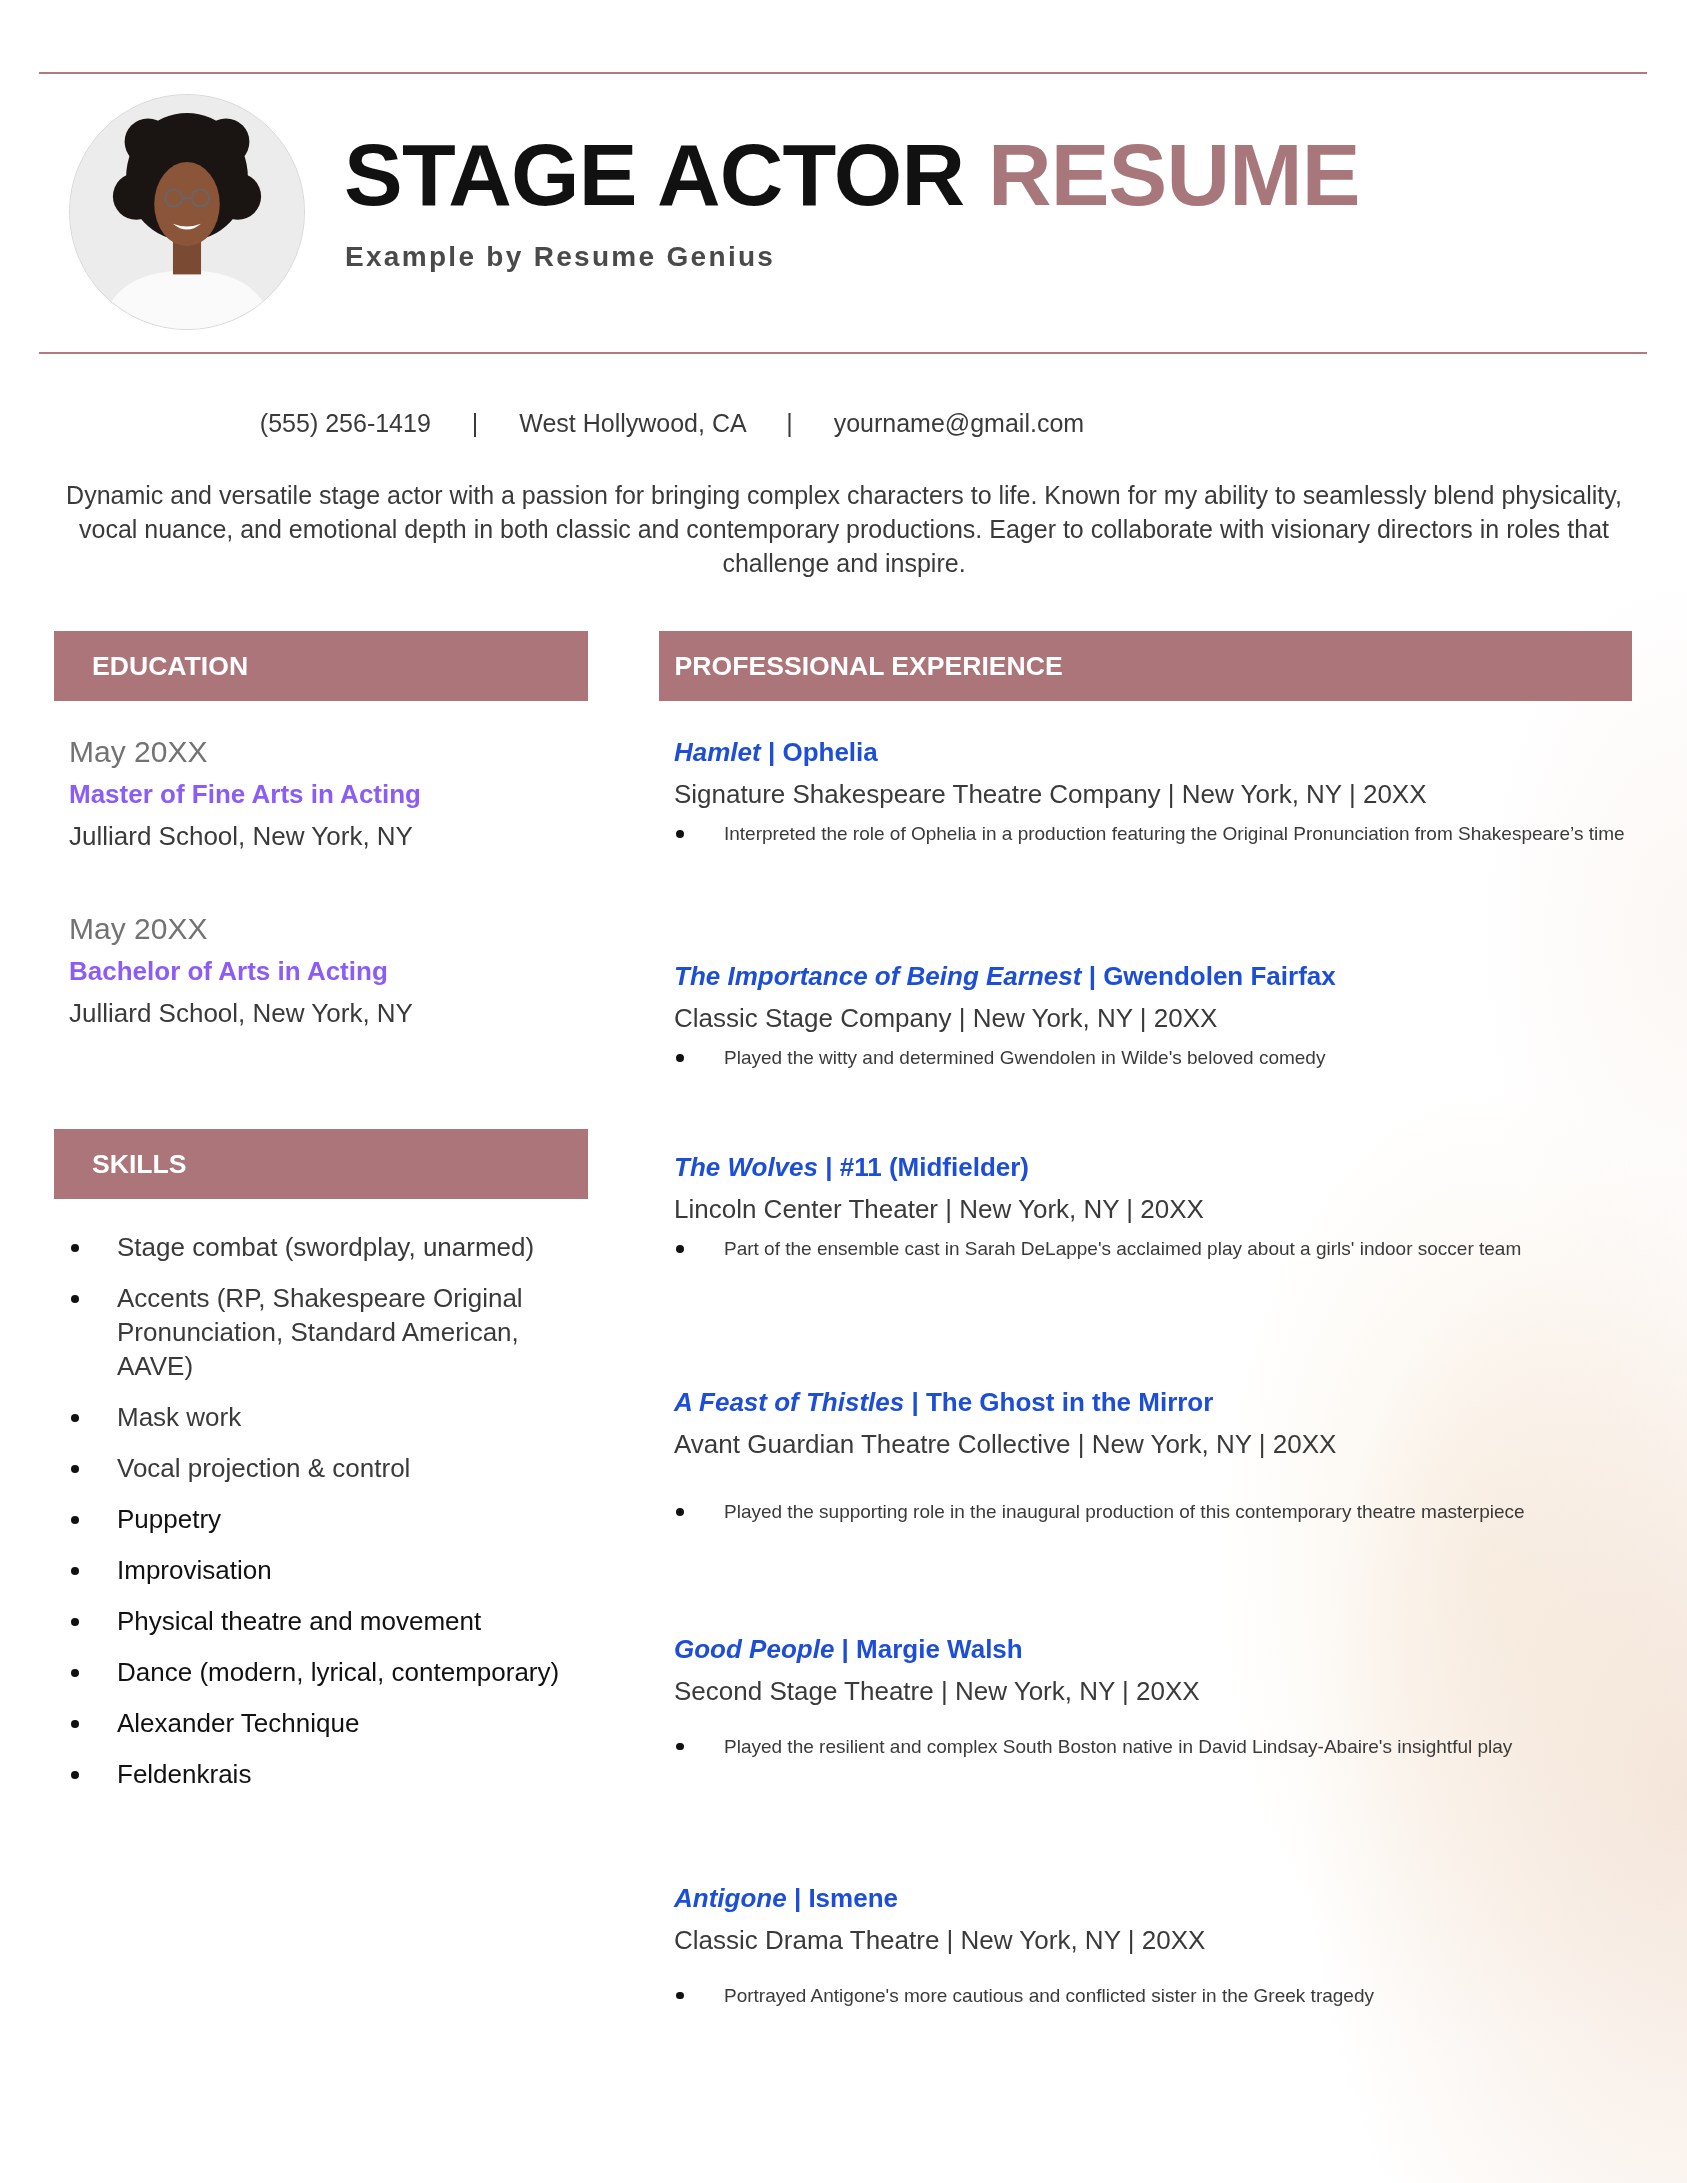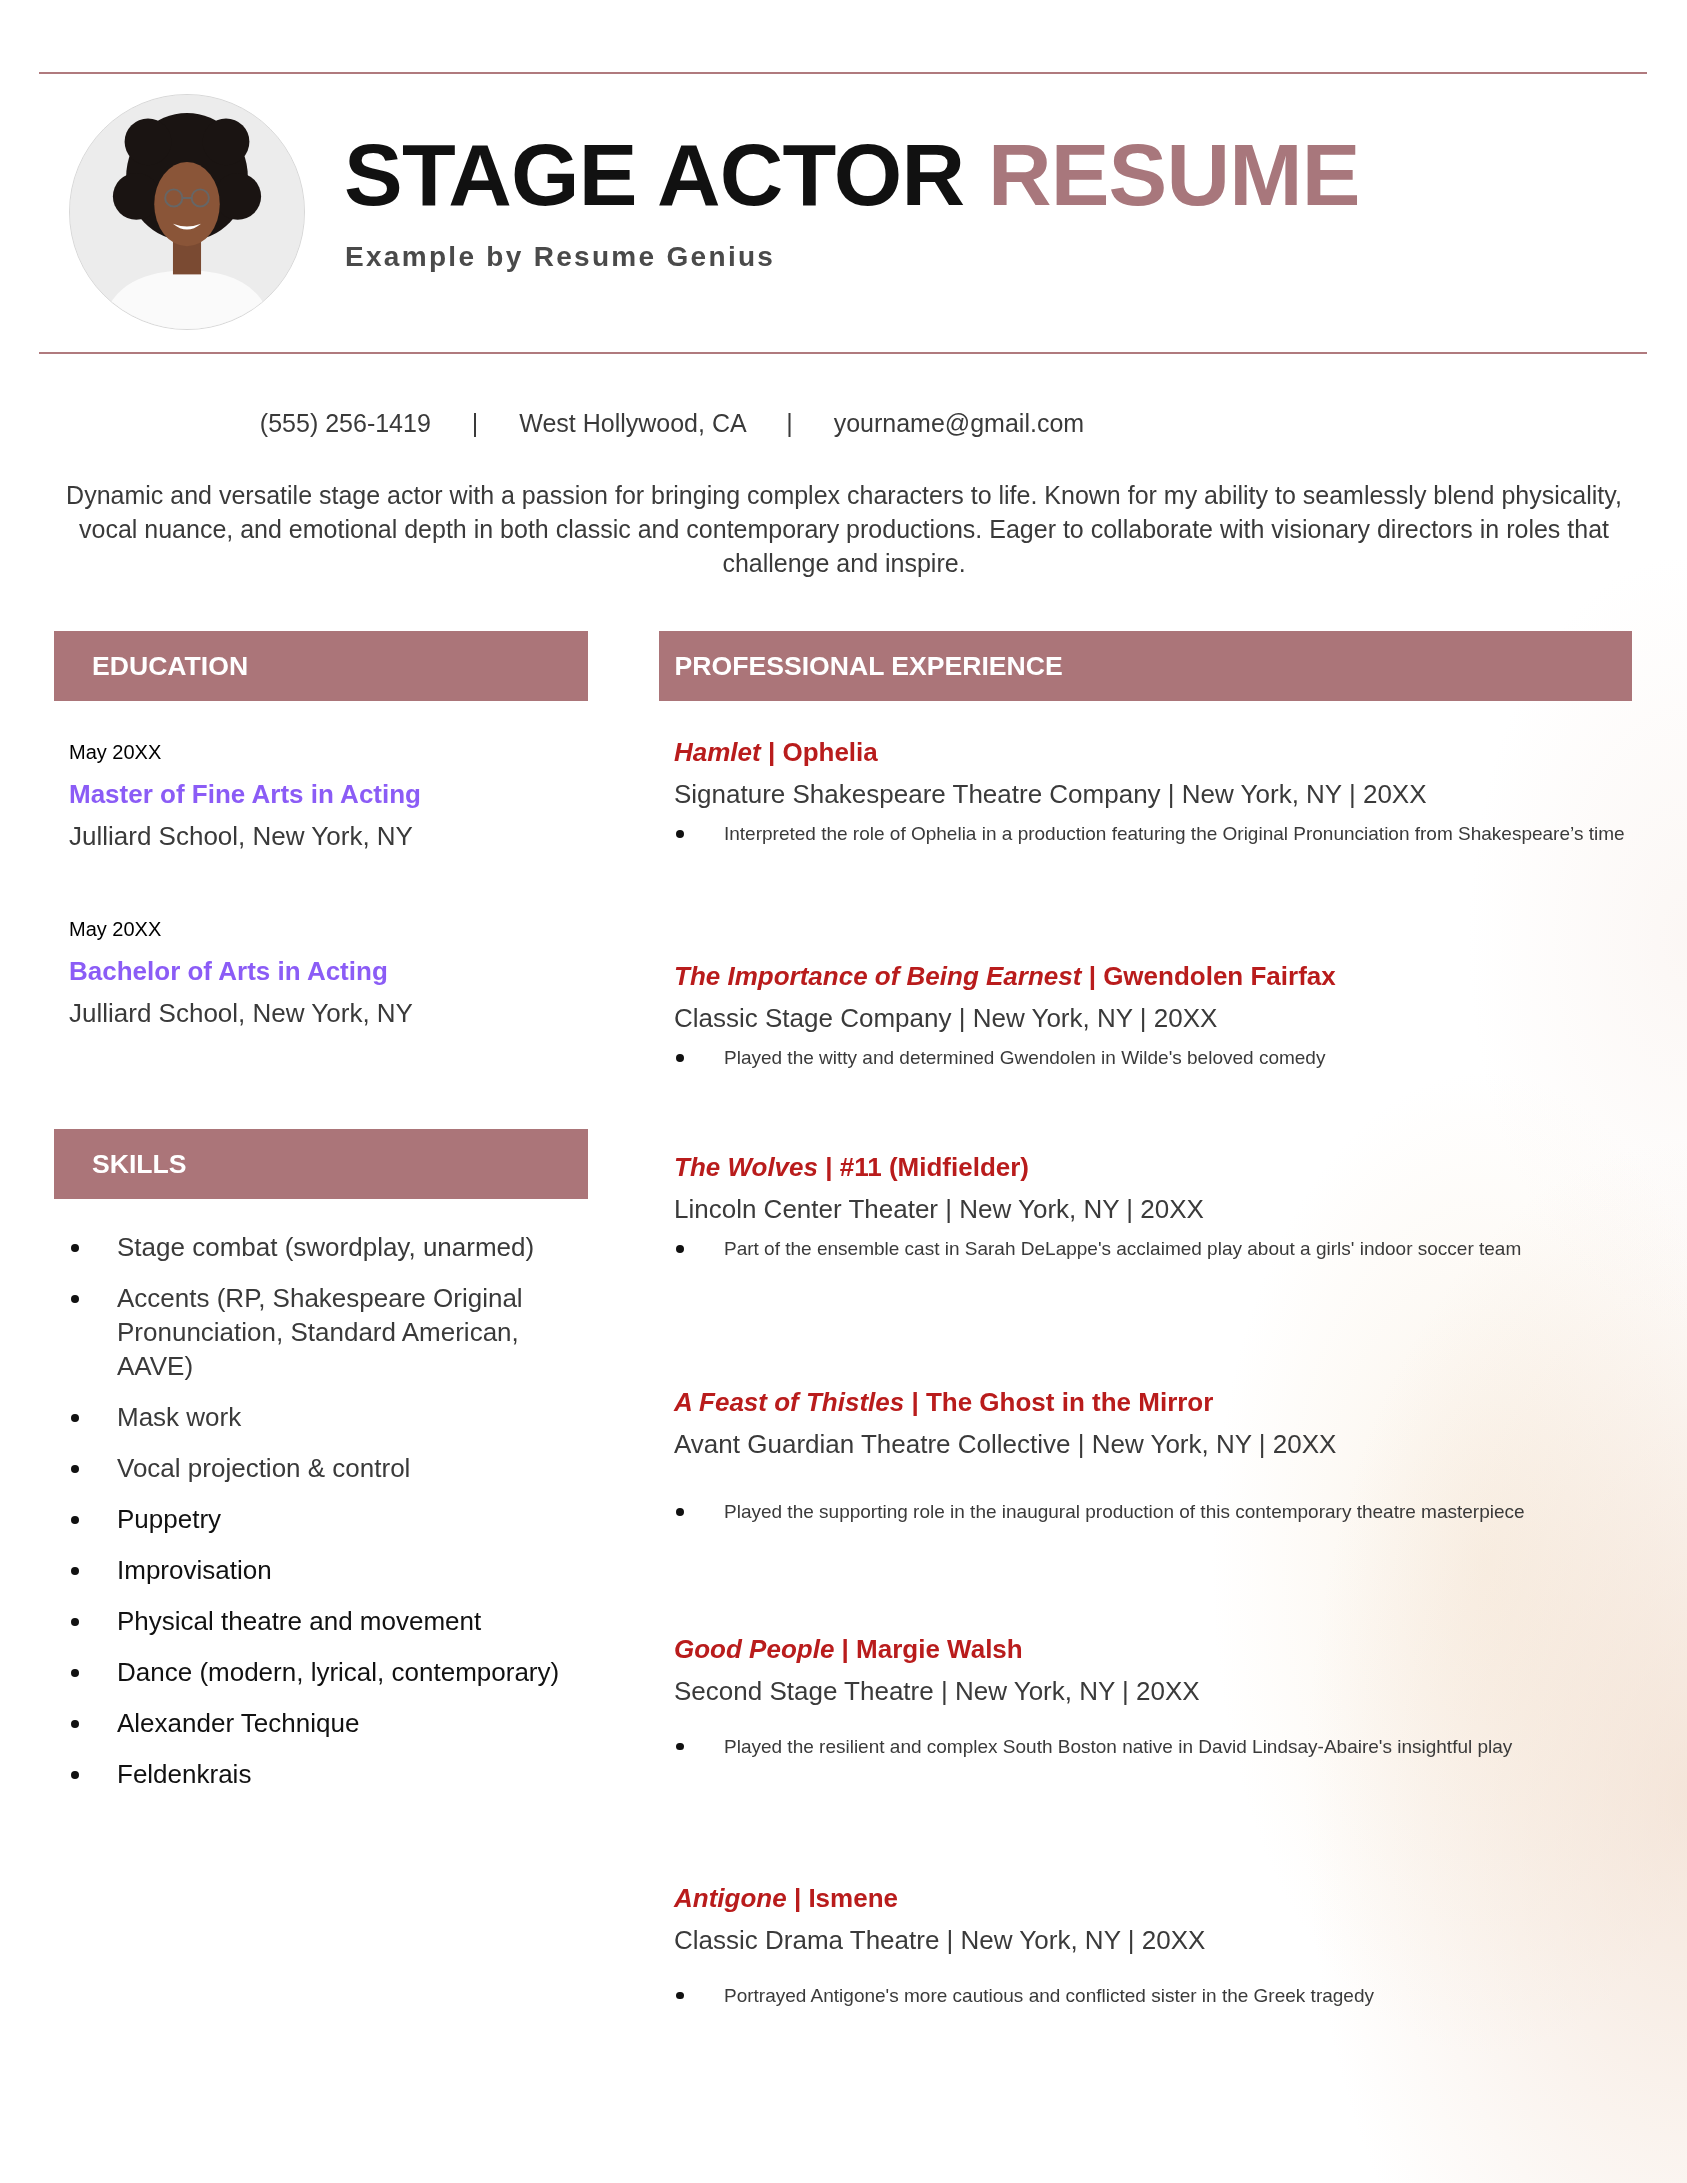--- a/index.html
+++ b/index.html
@@ -54,37 +54,37 @@
 
     .section-head {
       position: absolute; background: #ab7579; color: #ffffff; font-weight: 700;
       font-size: 26.6px; height: 70px; line-height: 70px; padding-left: 38px;
     }
     .section-head.edu { left: 54px; top: 631px; width: 534px; }
     .section-head.skills { left: 54px; top: 1129px; width: 534px; }
     .section-head.exp { left: 659px; top: 631px; width: 973px; padding-left: 15.6px; }
 
     .edu-entry { position: absolute; left: 69px; width: 516px; }
-    .edu-date { font-size: 20px; color: #000000; line-height: 42px; }
+    .edu-date { font-size: 30px; color: #737373; line-height: 42px; }
     .edu-degree { font-size: 26px; color: #8b5cf6; font-weight: 700; line-height: 42px; }
     .edu-school { font-size: 26px; color: #3a3a3a; line-height: 42px; }
 
     .skills-list { position: absolute; left: 69px; top: 1230px; width: 516px; list-style: none; }
     .skills-list li {
       position: relative; padding-left: 48px; font-size: 26px; line-height: 34px;
       margin-bottom: 17px; color: #3a3a3a;
     }
     .skills-list li.dark { color: #111111; }
     .skills-list li::before {
       content: ""; position: absolute; left: 2.3px; top: 14px; width: 7.8px; height: 7.8px;
       border-radius: 50%; background: #111111;
     }
 
     .job { position: absolute; left: 674px; width: 953px; }
-    .job-title { font-size: 26px; font-weight: 700; color: #b91c1c; line-height: 42px; }
+    .job-title { font-size: 26px; font-weight: 700; color: #1d4ed8; line-height: 42px; }
     .job-title em { font-style: italic; }
     .job-company { font-size: 26px; color: #3a3a3a; line-height: 42px; }
     .job-bullets { list-style: none; }
     .job-bullets li {
       position: relative; padding-left: 50px; font-size: 19px; line-height: 38px; color: #3a3a3a;
     }
     .job-bullets li::before {
       content: ""; position: absolute; left: 2.3px; top: 15px; width: 7.8px; height: 7.8px;
       border-radius: 50%; background: #111111;
     }

